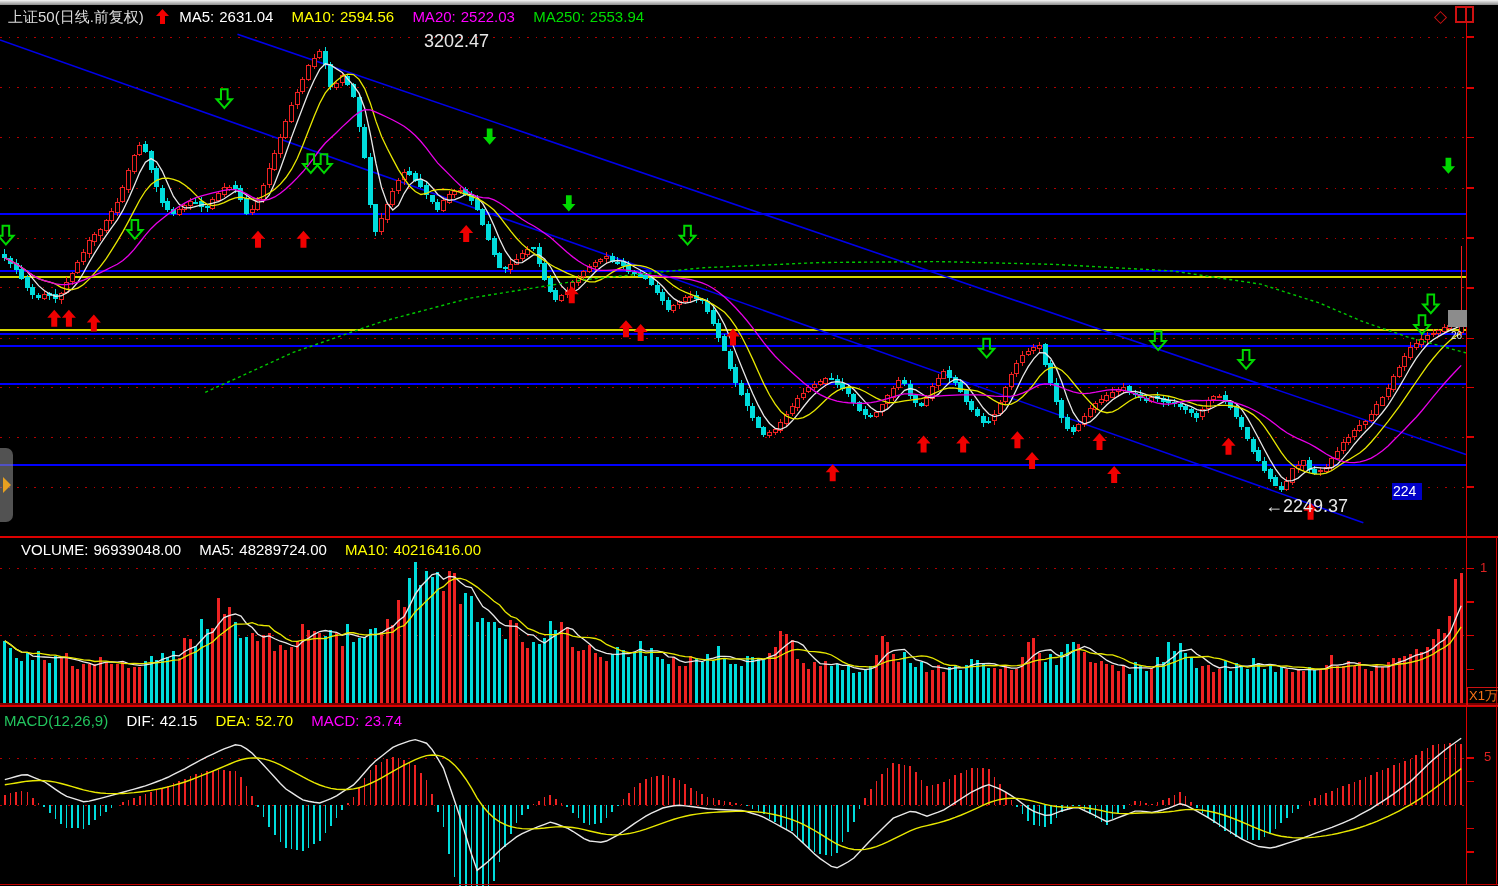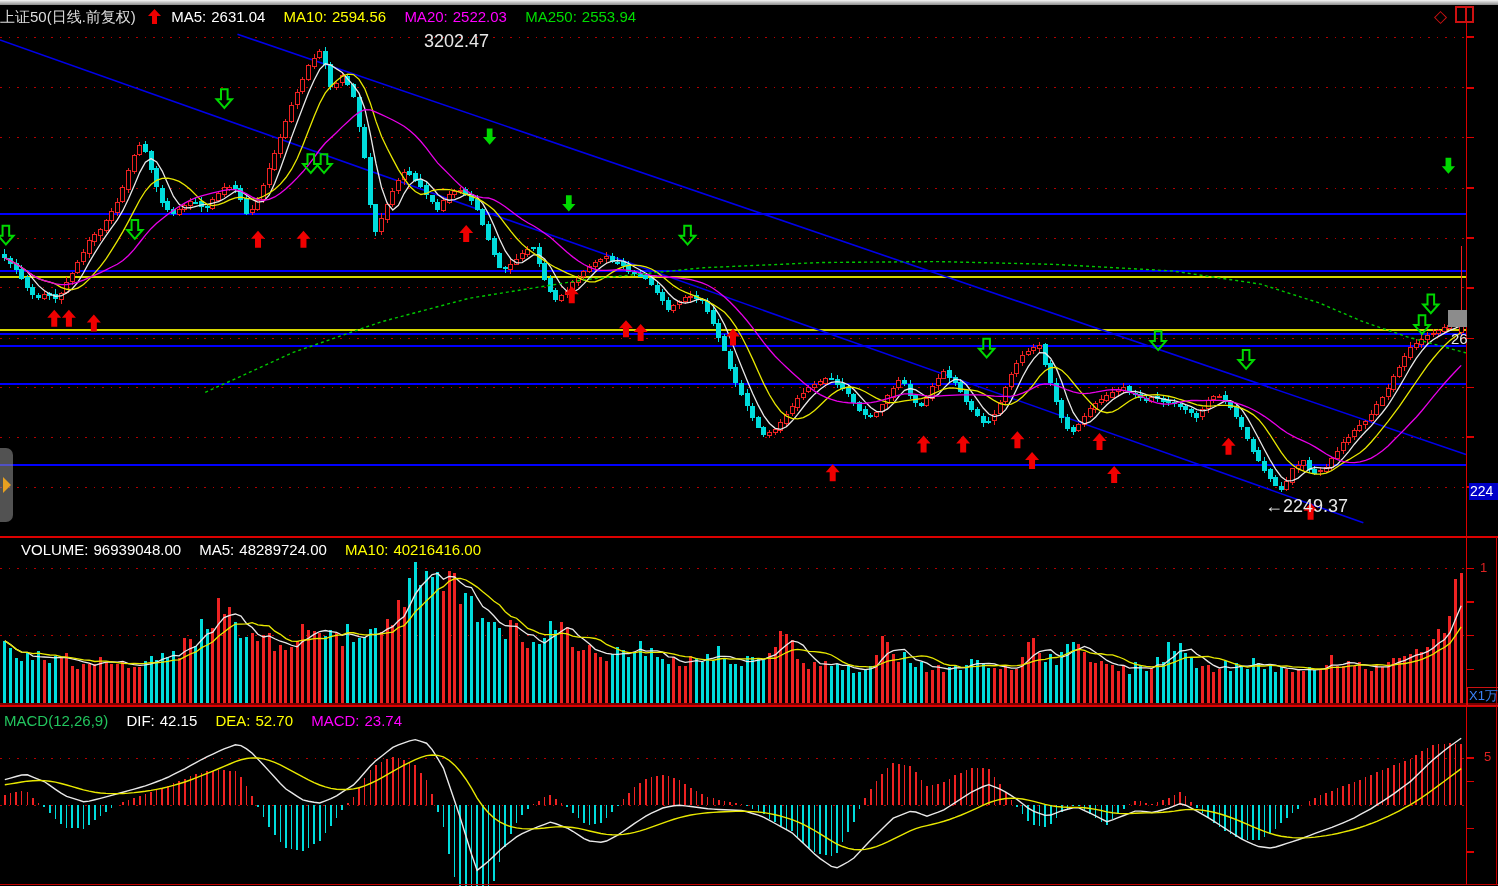--- a/index.html
+++ b/index.html
@@ -4,36 +4,36 @@
 <style>
   html,body{margin:0;padding:0;background:#000;}
   #app{position:relative;width:1498px;height:886px;background:#000;overflow:hidden;
        font-family:"Liberation Sans",sans-serif;}
   #titlebar{position:absolute;left:0;top:0;width:1498px;height:5px;
             background:linear-gradient(#f5f5f5,#8b8b8b);z-index:3;}
   #chart-svg{position:absolute;left:0;top:0;z-index:1;}
   .hdr{position:absolute;font-size:15px;white-space:nowrap;z-index:2;letter-spacing:0;}
   .hdr .item{margin-right:14px;}
   .hdr .lbl{margin-right:5px;}
-  #main-header{left:0;top:8px;text-align:right;}
+  #main-header{left:8px;top:8px;text-align:right;}
   #vol-header{left:21px;top:541px;}
   #macd-header{left:4px;top:712px;}
   .c-title{color:#dcdcdc;} .c-white{color:#ffffff;} .c-yellow{color:#ffff00;}
   .c-magenta{color:#ff00ff;} .c-green{color:#00dd00;} .c-grey{color:#22c55e;}
   #up-arrow-hdr{display:inline-block;vertical-align:-2px;margin:0 6px 0 8px;}
   .float-label{position:absolute;z-index:2;font-size:18px;color:#e8e8e8;white-space:nowrap;}
   #peak-label{left:424px;top:31px;}
   #low-label{left:1265px;top:496px;}
-  #partial-price{left:1451px;top:330px;font-size:15px;}
+  #partial-price{left:1451px;top:330px;font-size:10px;}
   #grey-box{position:absolute;left:1448px;top:310px;width:19px;height:17px;background:#8c8c8c;z-index:2;}
-  #price-tag-blue{position:absolute;left:1469px;top:483px;width:29px;height:17px;background:#0000c8;
+  #price-tag-blue{position:absolute;left:1392px;top:483px;width:29px;height:17px;background:#0000c8;
                   color:#ffffff;font-size:14px;line-height:17px;padding-left:1px;overflow:hidden;z-index:2;}
   #vol-axis-1{position:absolute;left:1480px;top:560px;color:#dd2222;font-size:13px;z-index:2;}
   #vol-unit-box{position:absolute;left:1467px;top:687px;width:29px;height:17px;border:1px solid #cc1111;
-                color:#3b82f6;font-size:13px;line-height:16px;padding-left:1px;overflow:hidden;z-index:2;}
+                color:#f97316;font-size:13px;line-height:16px;padding-left:1px;overflow:hidden;z-index:2;}
   #macd-axis-5{position:absolute;left:1484px;top:749px;color:#dd2222;font-size:13px;z-index:2;}
   #corner-icons{position:absolute;right:24px;top:6px;z-index:3;}
   #diamond-icon{color:#cc1111;font-size:17px;vertical-align:top;margin-right:8px;cursor:pointer;}
   #split-window-icon{display:inline-block;width:15px;height:13px;border:2px solid #cc1111;
                      position:relative;cursor:pointer;}
   #split-window-icon i{position:absolute;left:55%;top:0;bottom:0;border-left:2px solid #cc1111;}
   #left-handle{position:absolute;left:0;top:448px;width:13px;height:74px;z-index:3;cursor:pointer;
                background:rgba(150,150,150,.55);border-radius:0 7px 7px 0;}
   #left-handle .tri{position:absolute;left:3px;top:29px;width:0;height:0;
                     border-left:8px solid #e8a020;border-top:8px solid transparent;border-bottom:8px solid transparent;}

